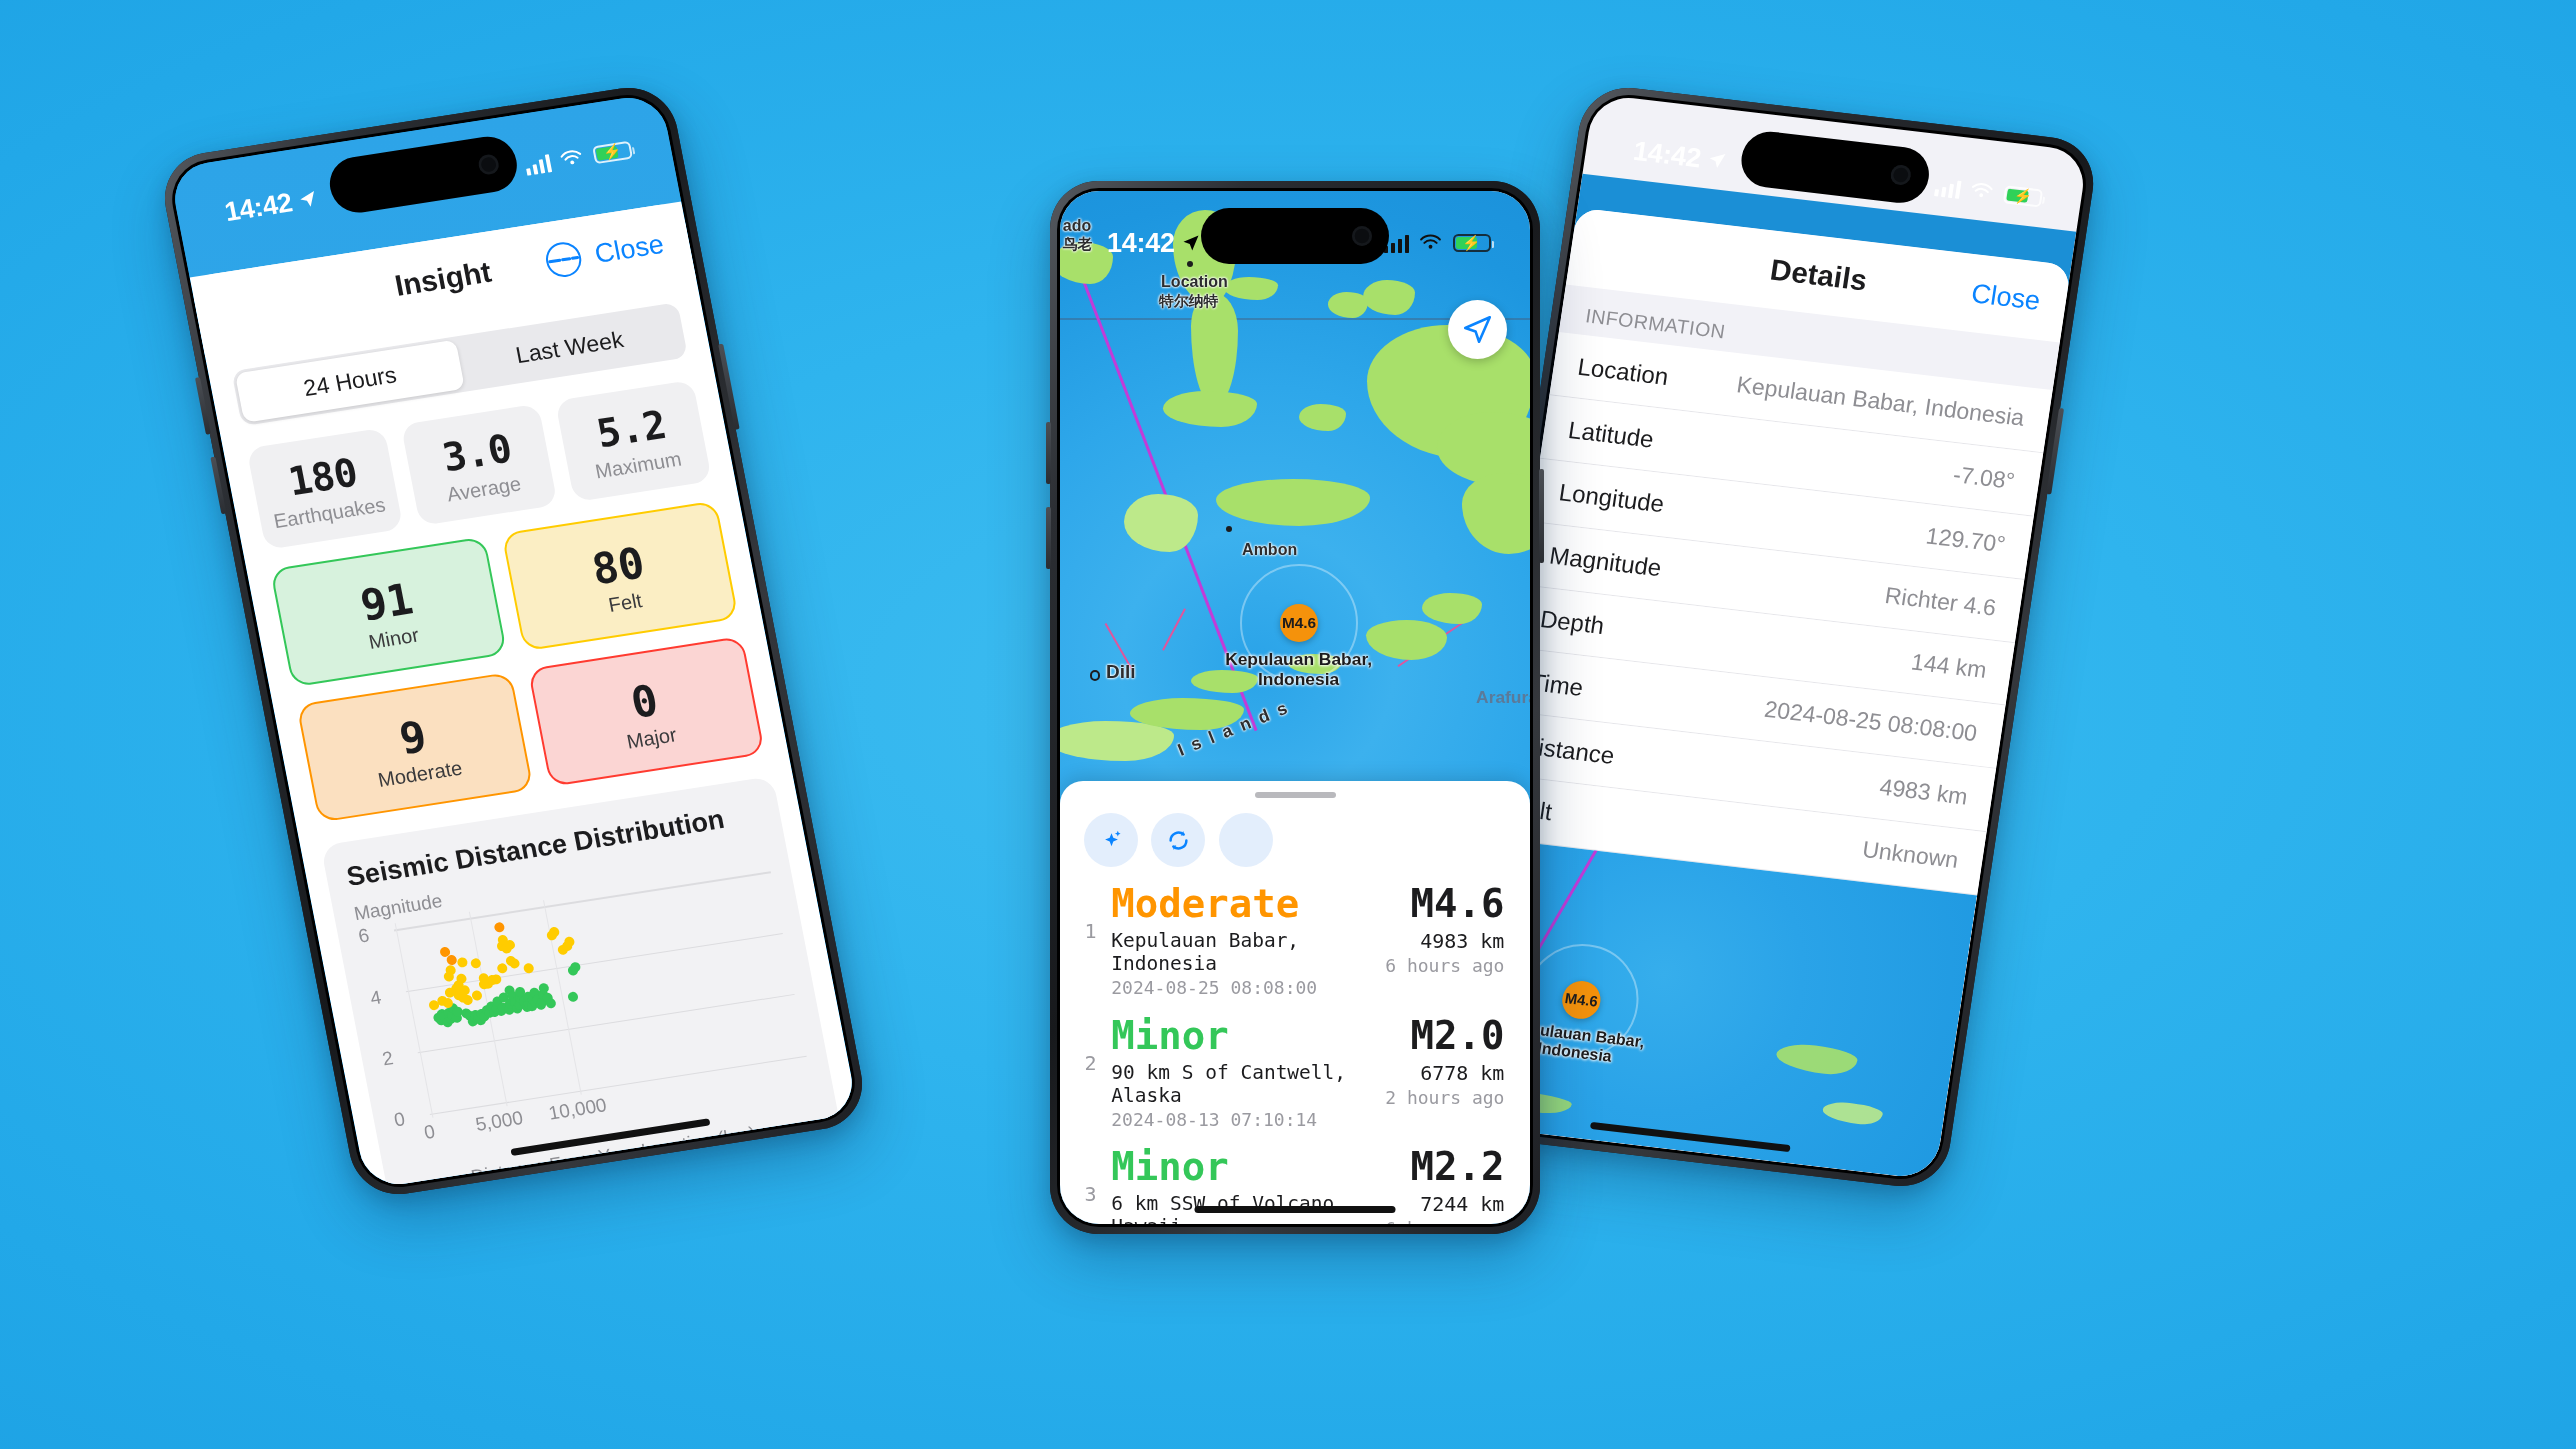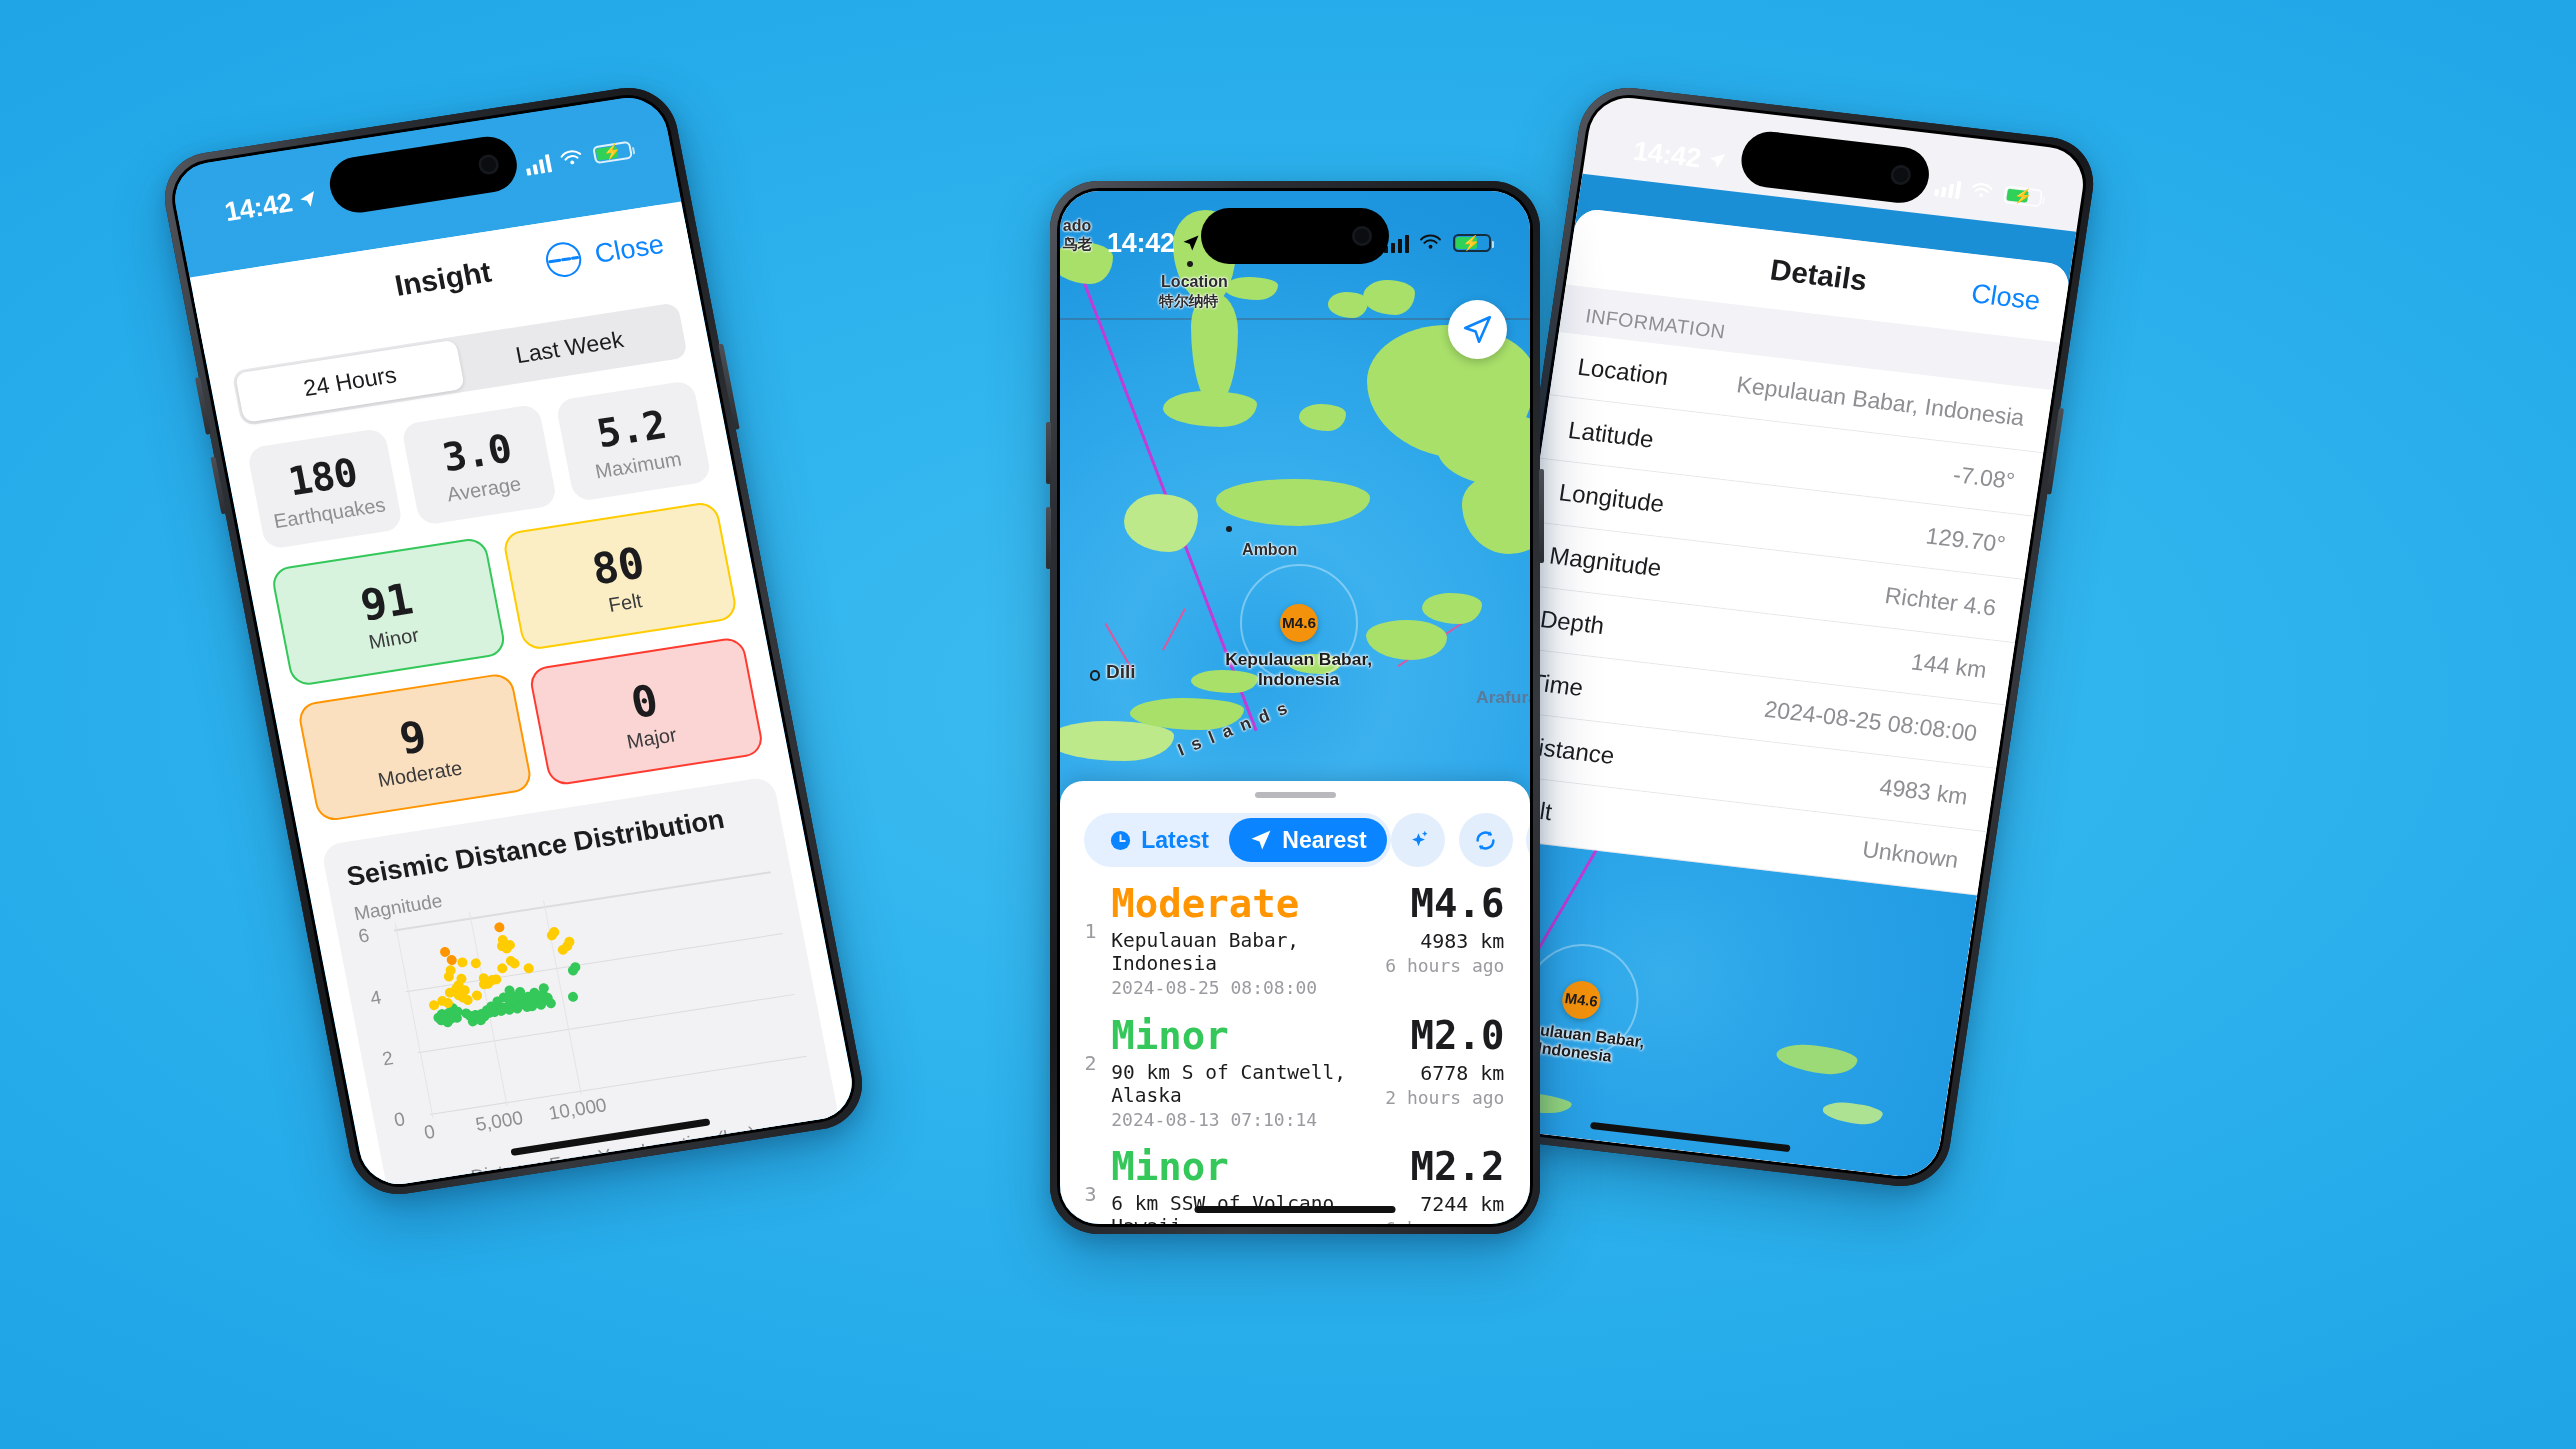--- a/index.html
+++ b/index.html
@@ -551,35 +551,20 @@
                 <em></em>
                 <b class="boltmark" style="color:#111">⚡</b>
               </span>
           </div>
         </div>
 
         <div class="sheet" style="height:443px;">
           <div class="grabber"></div>
 
           <div class="toolbar">
-            <div class="pill">
-              <div class="p">
-                <svg width="23" height="23" viewBox="0 0 24 24">
-                  <circle cx="12" cy="12" r="10" fill="#0a84ff"></circle>
-                    <path d="M12 6.5v6h4.5" stroke="#e4f0ff" stroke-width="2" fill="none" stroke-linecap="round"></path>
-                </svg>
-                <span>Latest</span>
-              </div>
-              <div class="p on">
-                <svg width="24" height="24" viewBox="0 0 24 24">
-                  <path d="M21.5 2.5 2.5 10.8l8 2.7 2.7 8z" fill="#fff"></path>
-                </svg>
-                <span>Nearest</span>
-              </div>
-            </div>
             <div class="acts">
               <div class="act">
                 <svg width="27" height="27" viewBox="0 0 24 24">
                   <path d="M12 5.5l1.6 4.1 4.1 1.6-4.1 1.6L12 17l-1.6-4.2L6.3 11.2l4.1-1.6z" fill="#0a84ff"></path>
                   <path d="M17.6 3.4l.7 1.8 1.8.7-1.8.7-.7 1.8-.7-1.8-1.8-.7 1.8-.7z" fill="#0a84ff"></path>
                 </svg>
               </div>
               <div class="act">
                 <svg width="27" height="27" viewBox="0 0 24 24">
                   <path d="M19 12a7 7 0 0 1-11.6 5.3" stroke="#0a84ff" stroke-width="2.2" fill="none" stroke-linecap="round"></path>

